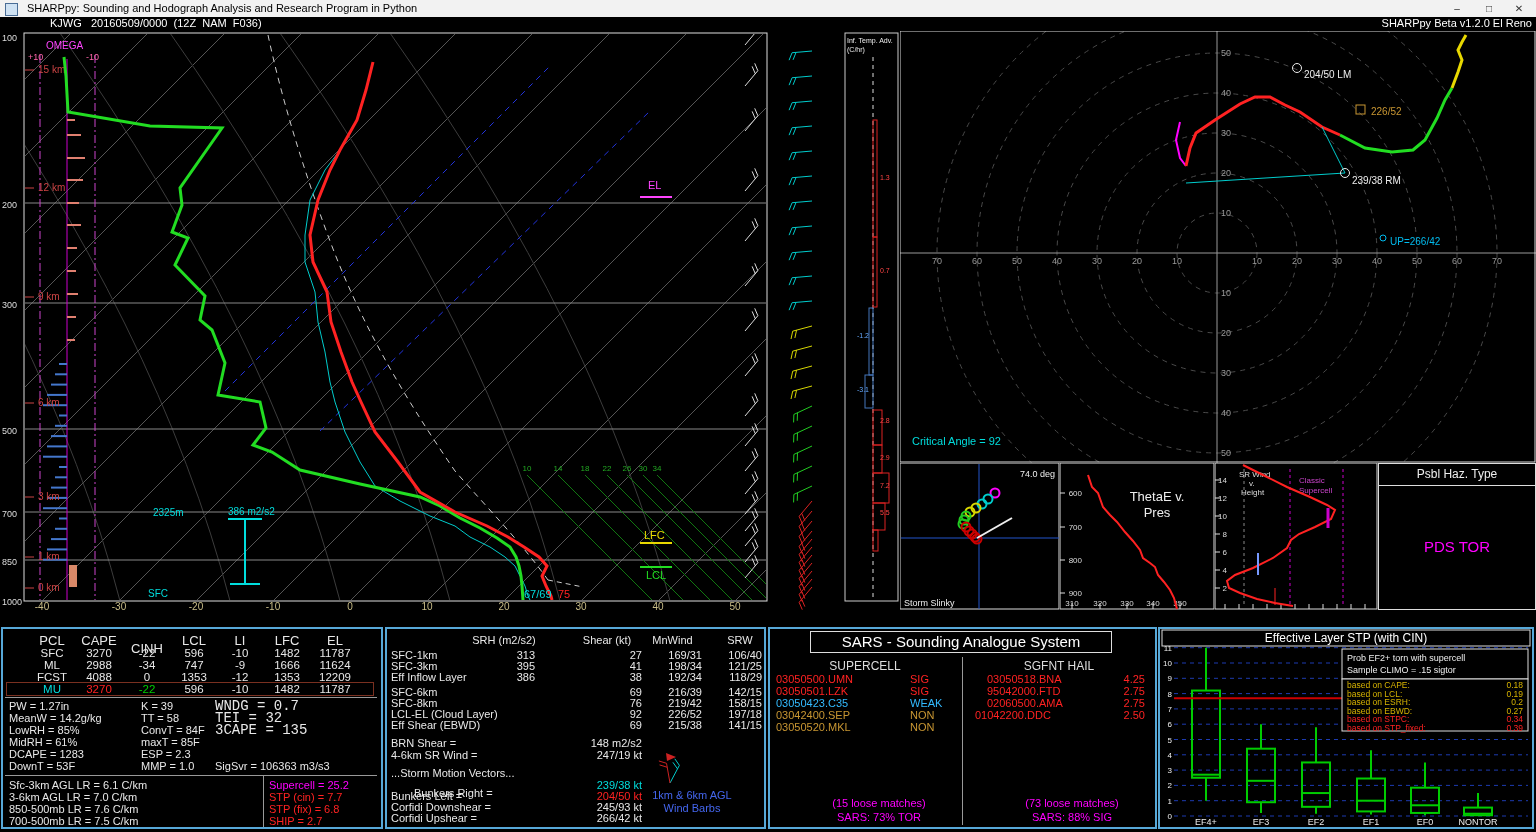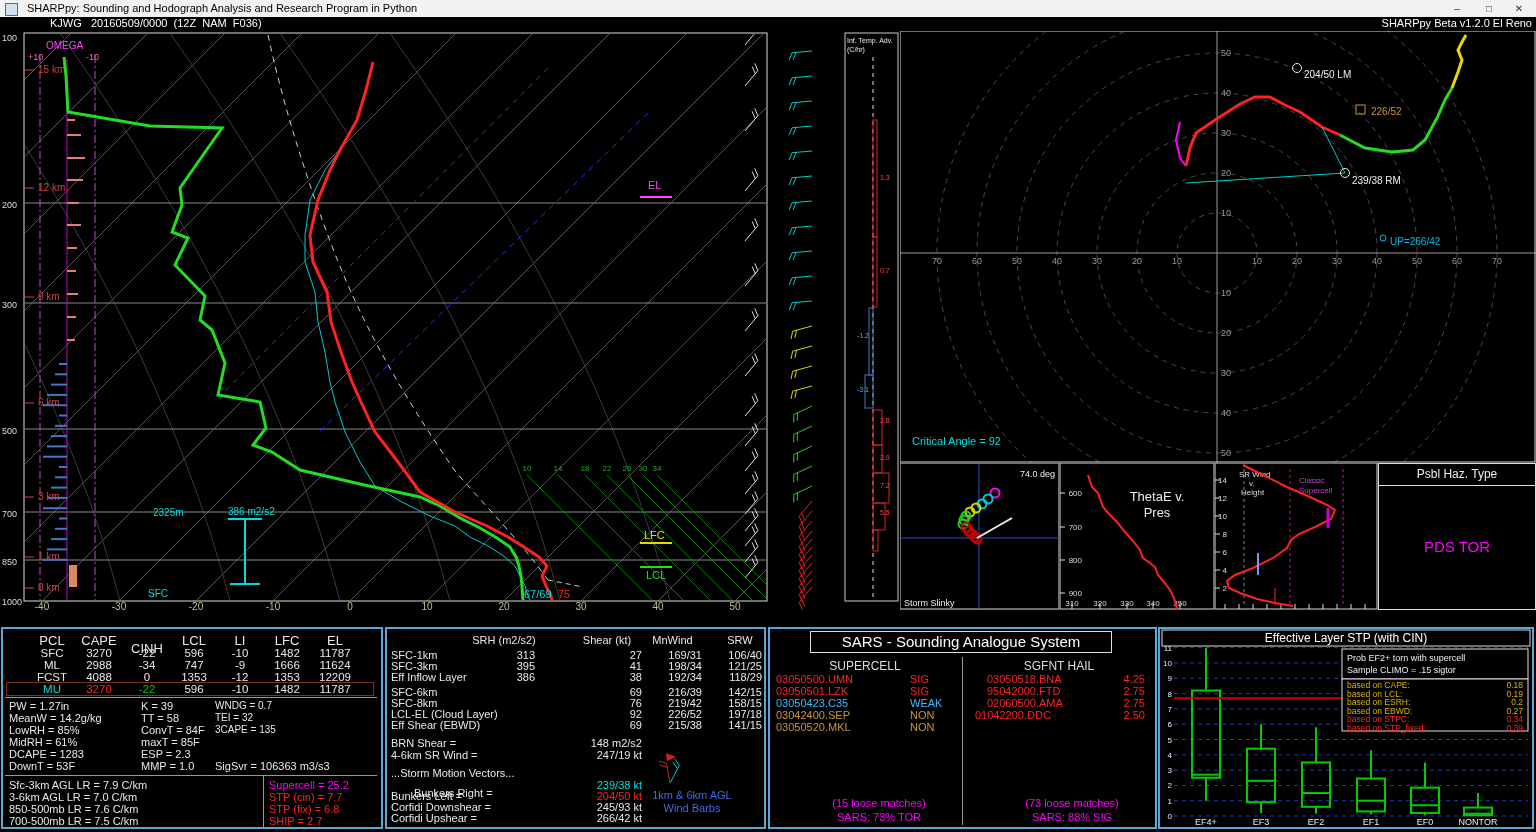--- a/index.html
+++ b/index.html
@@ -581,29 +581,29 @@
       <div style="position: static;">DownT = 53F</div>
     </div>
   <div id="th-col2" style="left:138px;top:71px;color:#e8e8e8;font-size:11px;line-height:12px;">
       <div style="position: static;">K = 39</div>
       <div style="position: static;">TT = 58</div>
       <div style="position: static;">ConvT = 84F</div>
       <div style="position: static;">maxT = 85F</div>
       <div style="position: static;">ESP = 2.3</div>
       <div style="position: static;">MMP = 1.0</div>
     </div>
-  <div id="th-col3" style="left:212px;top:71px;color:#e8e8e8;font-size:10px;line-height:12px;">
+  <div id="th-col3" style="left:212px;top:71px;color:#e8e8e8;font-size:14px;line-height:12px;font-family:Liberation Mono, monospace;">
       <div style="position: static;">WNDG = 0.7</div>
       <div style="position: static;">TEI = 32</div>
       <div style="position: static;">3CAPE = 135</div>
     </div>
   <div style="left:212px;top:131px;color:#e8e8e8;font-size:11px;">SigSvr = 106363 m3/s3</div>
   <div style="left:2px;top:146px;width:372px;border-top:1px solid #999;"></div>
   <div id="th-lapse" style="left:6px;top:150px;color:#e8e8e8;font-size:11px;line-height:12px;">
-      <div style="position: static;">Sfc-3km AGL LR = 7.9 C/km</div>
+      <div style="position: static;">Sfc-3km AGL LR = 6.1 C/km</div>
       <div style="position: static;">3-6km AGL LR = 7.0 C/km</div>
       <div style="position: static;">850-500mb LR = 7.6 C/km</div>
       <div style="position: static;">700-500mb LR = 7.5 C/km</div>
     </div>
   <div style="left:260px;top:146px;height:52px;border-left:1px solid #999;"></div>
   <div id="th-indices" style="left:266px;top:150px;font-size:11px;line-height:12px;">
       <div style="position: static; color: rgb(255, 0, 255);">Supercell = 25.2</div>
       <div style="position: static; color: rgb(255, 34, 34);">STP (cin) = 7.7</div>
       <div style="position: static; color: rgb(255, 34, 34);">STP (fix) = 6.8</div>
       <div style="position: static; color: rgb(255, 34, 34);">SHIP = 2.7</div>

